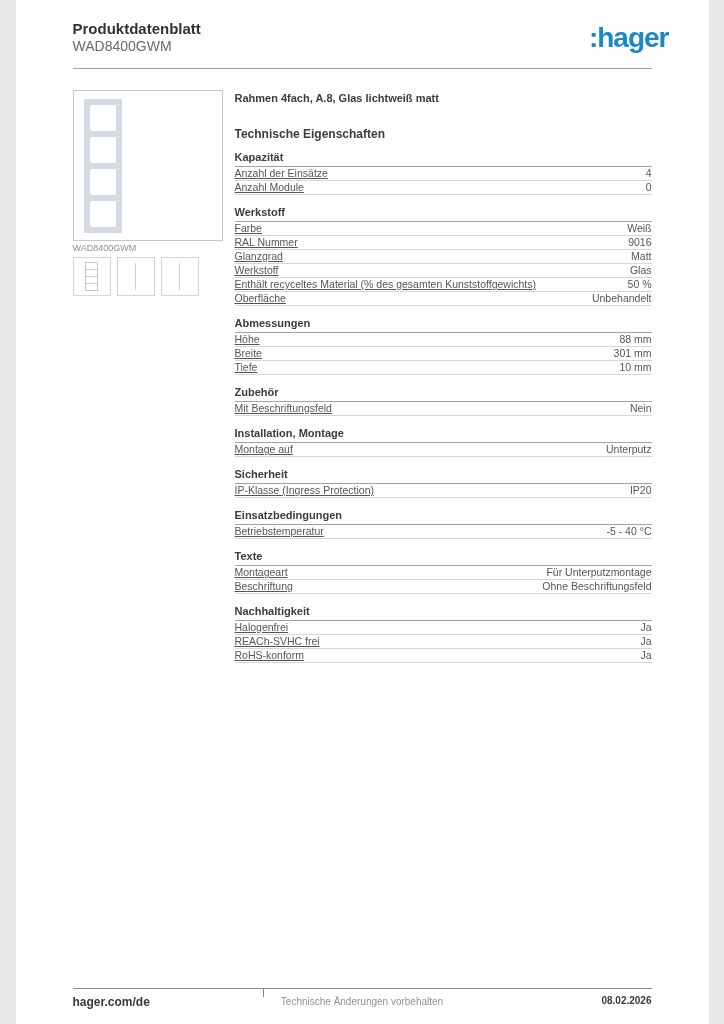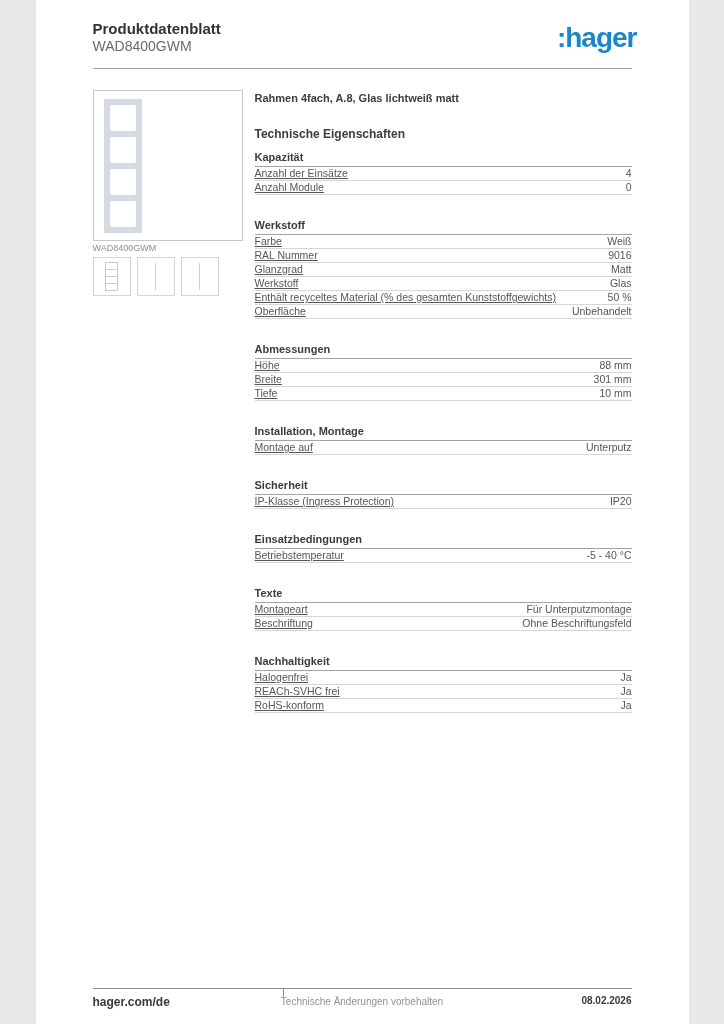--- a/index.html
+++ b/index.html
@@ -1,40 +1,40 @@
 <!DOCTYPE html>
 <html><head>
 <meta charset="utf-8">
 <style>
   html,body{margin:0;padding:0;background:#e8e8e8;}
   .page{
     position:relative;width:653px;height:1024px;background:#ffffff;
     font-family:"Liberation Sans","DejaVu Sans",sans-serif;
-    margin:0 auto;overflow:hidden;color:#3c3c3c;
+    margin:0 auto;overflow:hidden;color:#3c3c3c;padding-left:40px;
   }
   
   .doc-title{position:absolute;left:57px;top:20px;font-size:15px;font-weight:bold;color:#333;}
   .doc-subtitle{position:absolute;left:57px;top:38px;font-size:14px;color:#6b6b6b;}
-  .logo{position:absolute;right:52px;top:22px;font-size:28px;font-weight:bold;letter-spacing:-1px;}
+  .logo{position:absolute;right:40px;top:22px;font-size:28px;font-weight:bold;letter-spacing:-1px;}
   .header-rule{position:absolute;left:57px;right:57px;top:68px;height:1px;background:#a6a6a6;}
   
   .product-photo{position:absolute;left:57px;top:90px;width:148px;height:149px;border:1px solid #c8c8c8;background:#fff;}
   .frame-graphic{position:absolute;left:10px;top:8px;width:38px;height:134px;background:#d6dae3;}
   .frame-window{position:absolute;left:6px;width:26px;height:26px;background:#ffffff;border-radius:2px;}
   .photo-caption{position:absolute;left:57px;top:243px;font-size:9px;color:#8f8f8f;}
   .thumbs{position:absolute;left:57px;top:257px;display:flex;gap:6px;}
   .thumb{width:36px;height:37px;border:1px solid #d6d6d6;background:#fff;display:flex;align-items:center;justify-content:center;}
   .mini-frame{width:11px;height:27px;border:1px solid #c9c9c9;display:grid;grid-template-rows:repeat(4,1fr);gap:1px;background:#d0d0d0;}
   .mini-frame span{background:#fff;}
   .mini-line{width:1px;height:27px;background:#cfcfcf;}
   
   .product-title{position:absolute;left:219px;top:92px;right:57px;font-size:11px;font-weight:bold;color:#3c3c3c;}
   .tech-heading{position:absolute;left:219px;top:127px;font-size:12px;font-weight:bold;color:#3c3c3c;}
   .sections{position:absolute;left:219px;right:57px;top:151px;}
-  .section{margin-bottom:24px;}
+  .section{margin-bottom:11px;}
   .section-title{font-size:11px;font-weight:bold;color:#3c3c3c;line-height:13px;padding-bottom:2px;border-bottom:1px solid #a3a3a3;}
   .spec-row{display:flex;justify-content:space-between;font-size:10.5px;color:#565656;line-height:11px;padding:1px 0;border-bottom:1px solid #d6d6d6;}
   .spec-row .lbl{text-align:right;text-decoration:underline;}
   .spec-row .val{text-align:right;white-space:nowrap;padding-left:10px;}
   
   .footer-rule{position:absolute;left:57px;right:57px;top:988px;height:1px;background:#8c8c8c;}
   .footer-tick{position:absolute;left:247px;top:988px;width:1px;height:9px;background:#8c8c8c;}
   .footer-left{position:absolute;left:57px;top:995px;font-size:12px;font-weight:bold;color:#3a3a3a;text-decoration:none;}
   .footer-center{position:absolute;left:0;right:0;top:996px;text-align:center;font-size:10px;color:#929292;}
   .footer-right{position:absolute;right:57px;top:995px;font-size:10px;font-weight:bold;color:#3a3a3a;}
@@ -126,20 +126,27 @@
         <div class="spec-row">
           <span class="lbl">Breite</span>
           <span class="val">301 mm</span>
         </div>
         <div class="spec-row">
           <span class="lbl">Tiefe</span>
           <span class="val">10 mm</span>
         </div>
       </div>
       <div class="section">
+        <div class="section-title">Zubehör</div>
+        <div class="spec-row">
+          <span class="lbl">Mit Beschriftungsfeld</span>
+          <span class="val">Nein</span>
+        </div>
+      </div>
+      <div class="section">
         <div class="section-title">Installation, Montage</div>
         <div class="spec-row">
           <span class="lbl">Montage auf</span>
           <span class="val">Unterputz</span>
         </div>
       </div>
       <div class="section">
         <div class="section-title">Sicherheit</div>
         <div class="spec-row">
           <span class="lbl">IP-Klasse (Ingress Protection)</span>

